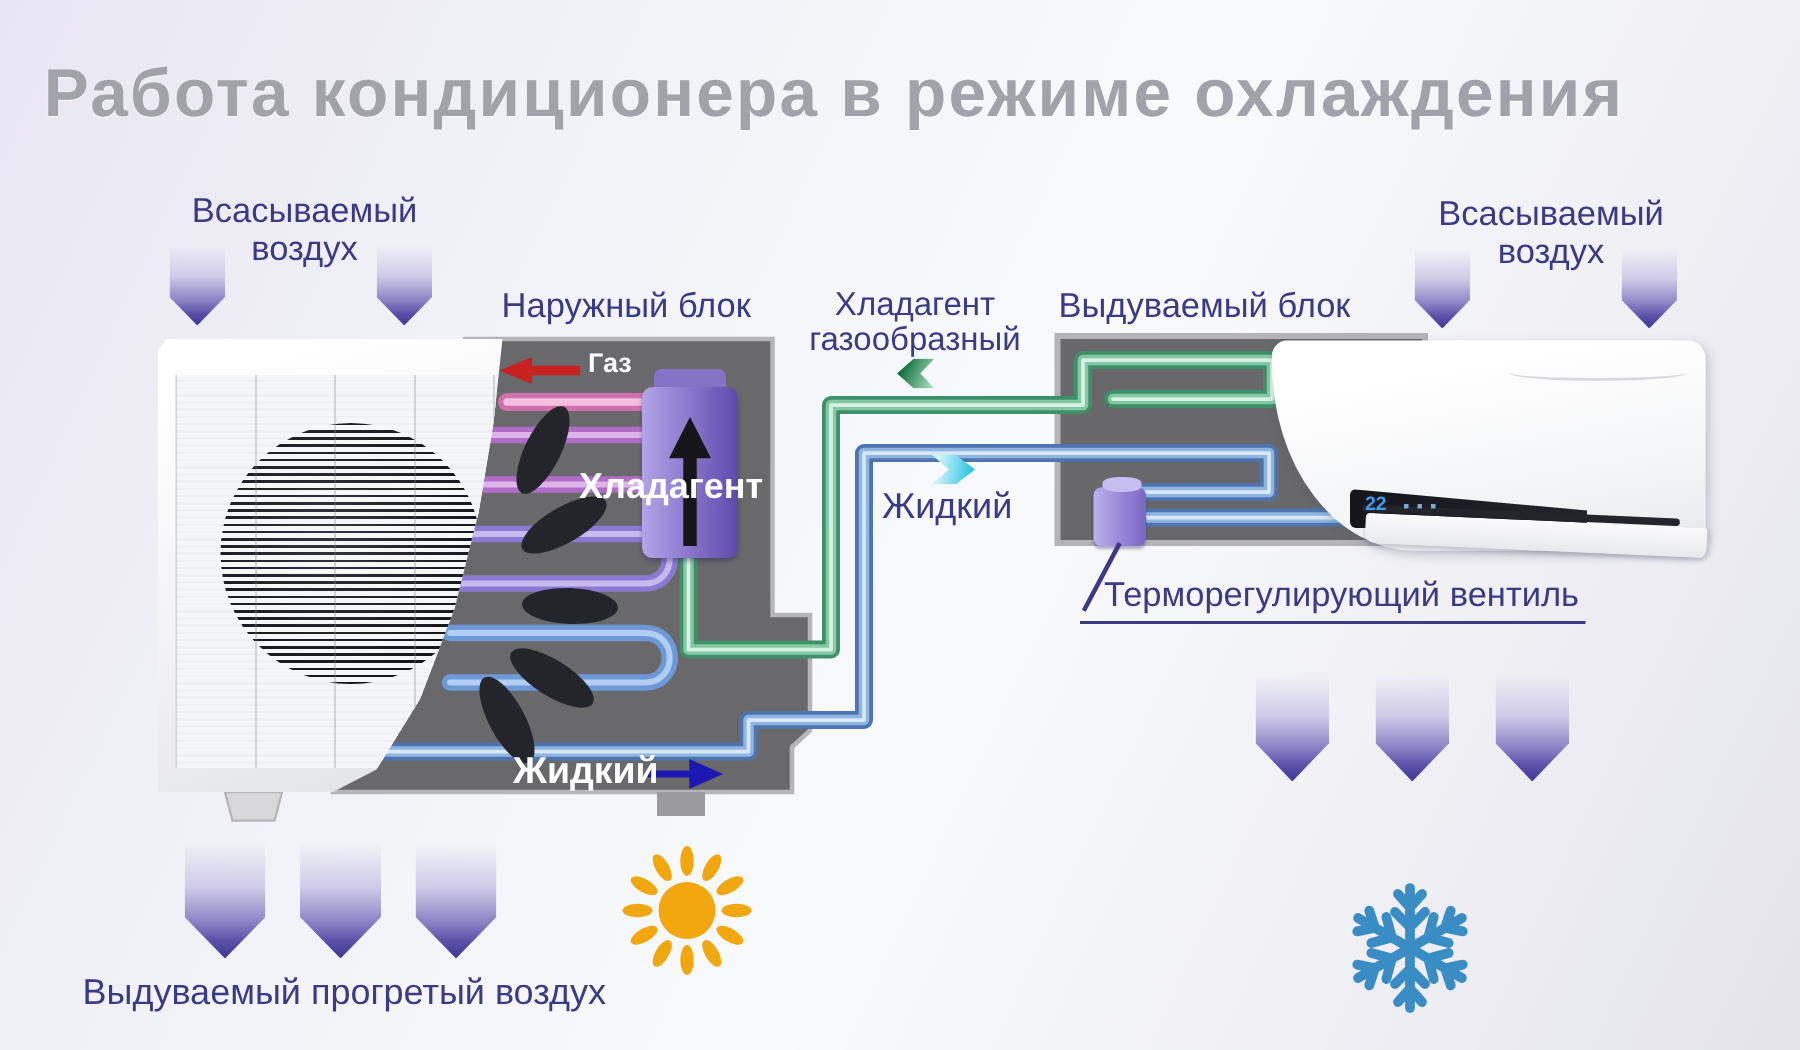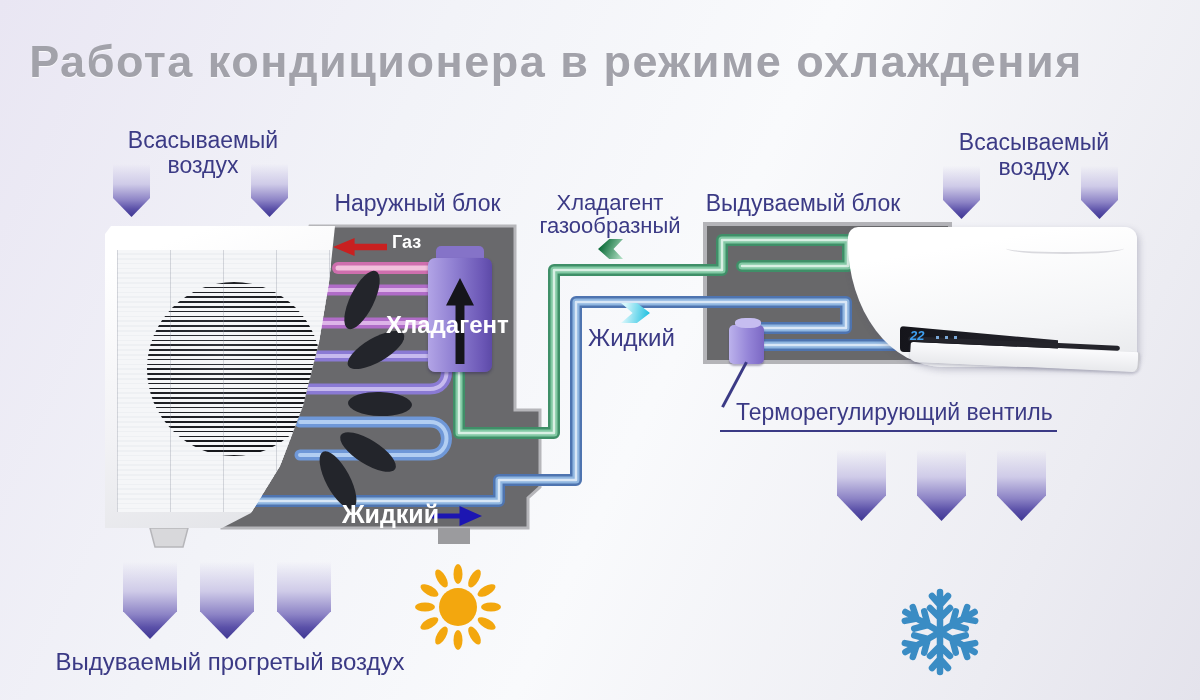--- a/index.html
+++ b/index.html
@@ -38,32 +38,32 @@
     clip-path:polygon(50% 0,100% 32%,66% 32%,66% 100%,34% 100%,34% 32%,0 32%);}
   
   #indoor-body{left:848px;top:227px;width:289px;height:140px;
     background:linear-gradient(170deg,#ffffff 20%,#f3f4f6 70%,#e7e8eb);
     border-radius:10px 12px 14px 95px / 10px 12px 14px 125px;
     box-shadow:2px 3px 7px rgba(80,80,110,.3);}
   #indoor-vent{left:1006px;top:243px;width:118px;height:9px;border-bottom:2px solid #d9d9de;border-radius:50%;}
   #display-band{left:900px;top:326px;width:158px;height:26px;border-radius:4px;
     background:linear-gradient(90deg,#15151b,#24242c);
     clip-path:polygon(0 0,100% 55%,100% 100%,0 100%);}
-  #display-temp{left:910px;top:328px;font-size:13px;font-weight:700;font-style:italic;color:var(--display_digits);}
+  #display-temp{left:910px;top:328px;font-size:13px;font-weight:700;color:var(--display_digits);}
   #display-dots{left:936px;top:336px;width:3px;height:3px;background:#7aa8d8;box-shadow:9px 0 #7aa8d8,18px 0 #7aa8d8;}
   #flap-slit{left:908px;top:341px;width:212px;height:5px;background:#24242b;border-radius:3px;transform:rotate(2.6deg);}
   #flap{left:910px;top:347px;width:228px;height:20px;border-radius:3px 3px 7px 7px;transform:rotate(2.6deg);
     background:linear-gradient(180deg,#fbfbfd,#e8e9ec);box-shadow:0 2px 3px rgba(60,60,90,.25);border-right:2px solid #c9c9ce;}
   
   #valve-rim{left:735px;top:318px;width:26px;height:10px;border-radius:40%;background:#c6bdf0;}
   #valve-body{left:729px;top:325px;width:35px;height:39px;border-radius:5px;
     background:linear-gradient(90deg,#bcb2ec,#9585d8 55%,#7b68c4);box-shadow:0 2px 2px rgba(40,30,80,.35);}
   #valve-pointer{left:745px;top:362px;width:2.5px;height:51px;background:var(--accent_text);
     transform:rotate(28deg);transform-origin:top center;}
-  #valve-label{left:720px;top:400px;padding:0 4px 5px 16px;border-bottom:2.5px solid var(--accent_text);}
+  #valve-label{left:720px;top:384px;padding:0 4px 5px 16px;border-bottom:2.5px solid var(--accent_text);}
   
   #gas-arrow{left:333px;top:238px;width:54px;height:18px;background:var(--red_arrow);
     clip-path:polygon(0 50%,40% 0,40% 32%,100% 32%,100% 68%,40% 68%,40% 100%);}
   #liquid-out-arrow{left:432px;top:506px;width:50px;height:20px;background:var(--blue_arrow);
     clip-path:polygon(0 38%,55% 38%,55% 0,100% 50%,55% 100%,55% 62%,0 62%);}
   #gasflow-arrow{left:598px;top:239px;width:25px;height:20px;
     background:linear-gradient(115deg,#13713f 20%,#aedec2 95%);
     clip-path:polygon(0 50%,45% 0,100% 0,62% 50%,100% 100%,45% 100%);}
   #liquidflow-arrow{left:621px;top:303px;width:29px;height:20px;
     background:linear-gradient(100deg,#d6f6fb 15%,var(--cyan_arrow) 90%);
@@ -165,21 +165,21 @@
   <div class="abs lbl pre center" style="left:108px;top:128px;width:190px;z-index:10">Всасываемый
 воздух</div>
   <div class="abs lbl pre center" style="left:934px;top:130px;width:200px;z-index:10">Всасываемый
 воздух</div>
   <div class="abs lbl center" style="left:325px;top:191px;width:185px;z-index:10">Наружный блок</div>
   <div class="abs lbl pre center" style="left:519px;top:191px;width:182px;font-size:22px;line-height:23px;z-index:10">Хладагент
 газообразный</div>
   <div class="abs lbl center" style="left:705px;top:191px;width:196px;z-index:10">Выдуваемый блок</div>
   <div class="abs lbl" style="left:588px;top:325px;font-size:24px;z-index:10">Жидкий</div>
   <div class="abs lbl" id="valve-label" style="z-index:10">Терморегулирующий вентиль</div>
-  <div class="abs lbl" style="left:55px;top:649px;width:350px;font-size:24px;text-align:center;z-index:10">Выдуваемый прогретый воздух</div>
+  <div class="abs lbl" style="left:55px;top:649px;width:350px;font-size:24px;text-align:left;z-index:10">Выдуваемый прогретый воздух</div>
 
   <div class="abs white-lbl" style="left:392px;top:232px;font-size:18px;z-index:6">Газ</div>
   <div class="abs white-lbl" style="left:386px;top:311px;font-size:24px;z-index:6">Хладагент</div>
   <div class="abs white-lbl" style="left:342px;top:500px;font-size:25px;z-index:6">Жидкий</div>
 
   <svg class="abs" style="left:412px;top:561px;z-index:6" width="92" height="92" viewBox="-46 -46 92 92">
     <g fill="#f3a70e">
       <circle r="19"></circle>
       <g>
         <ellipse cx="0" cy="-33" rx="4.5" ry="10"></ellipse>

